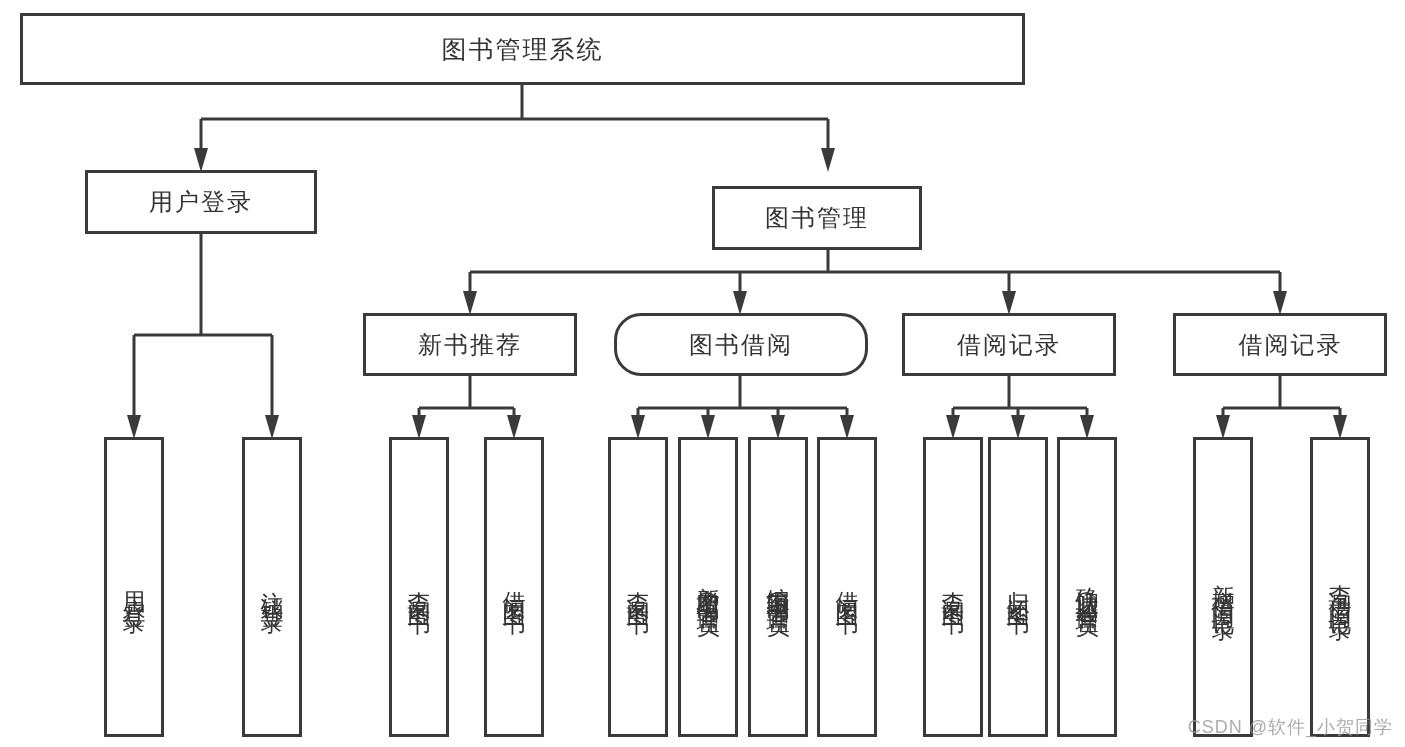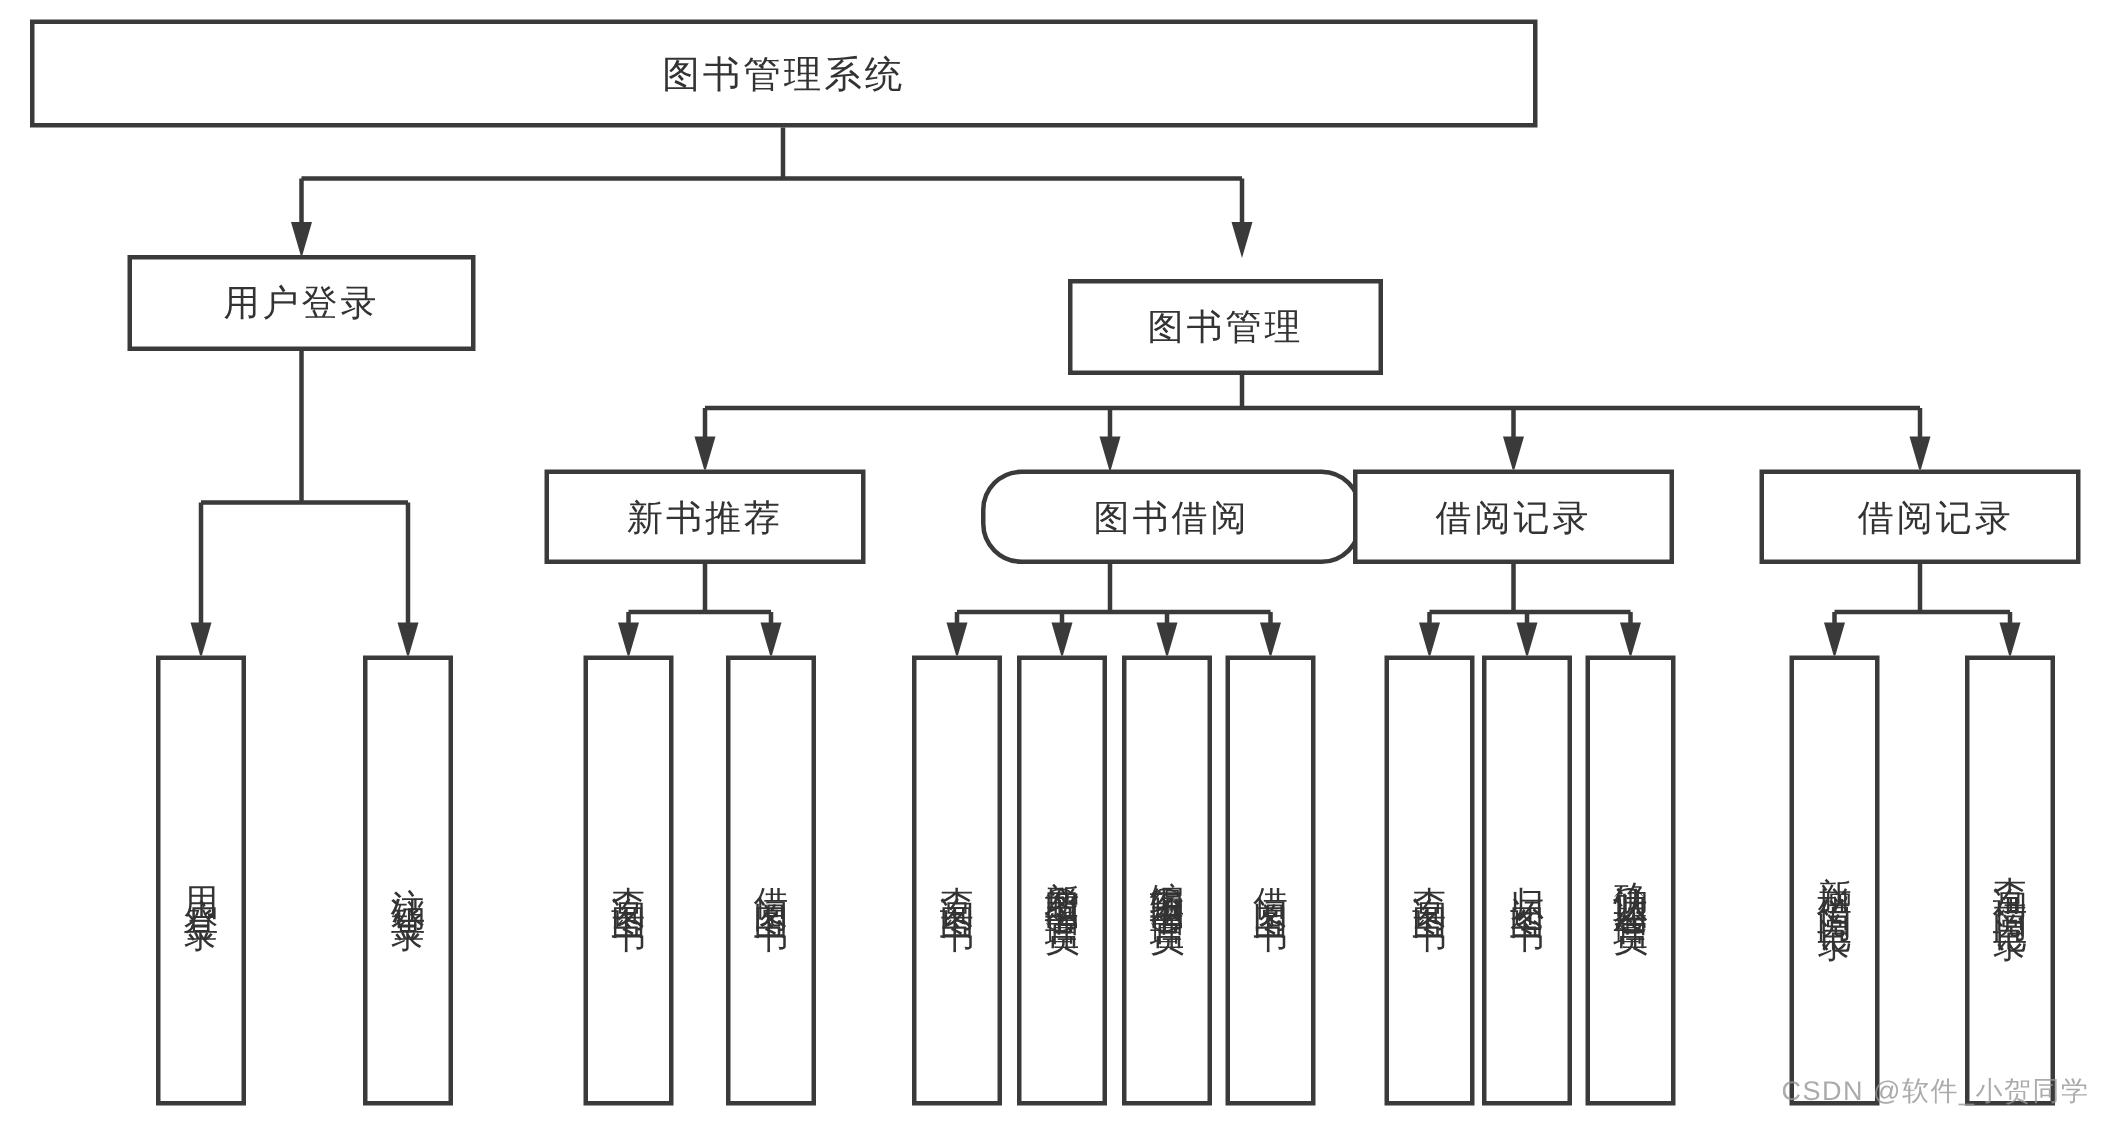--- a/index.html
+++ b/index.html
@@ -116,21 +116,21 @@
   <div class="node h-node" style="left:85px; top:170px; width:232px; height:64px;">
     <span>用户登录</span>
   </div>
   <div class="node h-node" style="left:712px; top:170px; width:210px; height:64px;margin-top:16px;">
     <span>图书管理</span>
   </div>
 
   <div class="node h-node" style="left:363px; top:313px; width:214px; height:63px;text-align:center;">
     <span>新书推荐</span>
   </div>
-  <div class="node h-node" style="left:654px; top:313px; width:254px; height:63px;border-radius:27px;">
+  <div class="node h-node" style="left:614px; top:313px; width:254px; height:63px;border-radius:27px;">
     <span>图书借阅</span>
   </div>
   <div class="node h-node" style="left:902px; top:313px; width:214px; height:63px;">
     <span>借阅记录</span>
   </div>
   <div class="node h-node" style="left:1173px; top:313px; width:214px; height:63px;padding-left:21px;">
     <span>借阅记录</span>
   </div>
 
   <div class="node v-node" style="left:104px; top:437px; width:60px; height:300px;">

